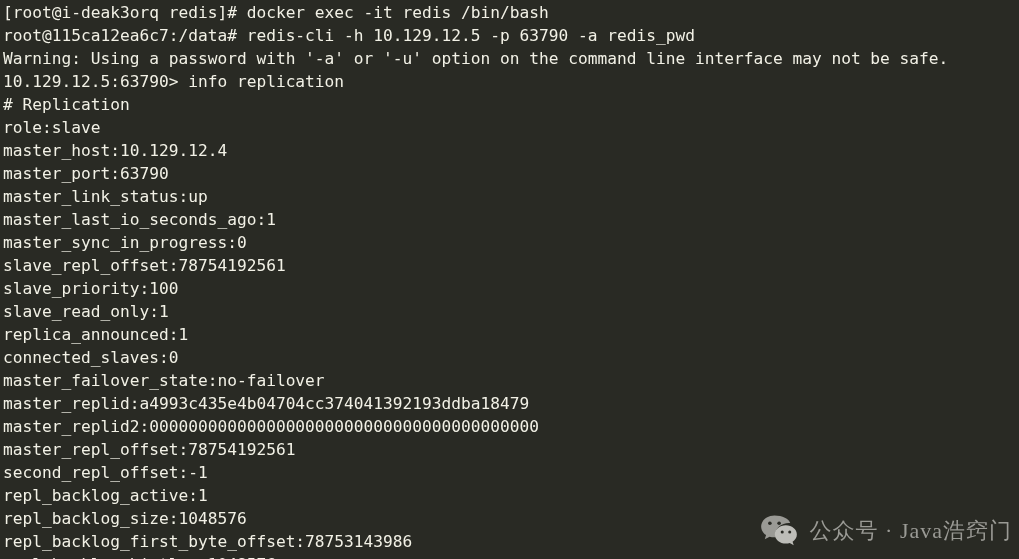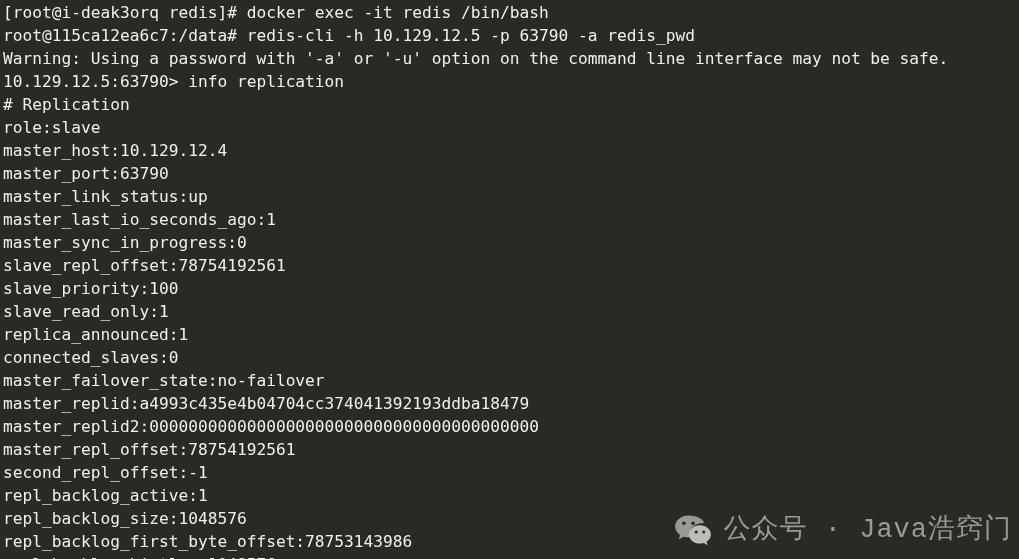--- a/index.html
+++ b/index.html
@@ -48,22 +48,22 @@
     pointer-events: none;
     user-select: none;
   }
   #wechat-icon {
     display: block;
     width: 38px;
     height: 33px;
     flex: none;
   }
   #watermark-text {
-    font-family: Liberation Mono, monospace;
-    font-size: 27px;
+    font-family: Liberation Serif, serif;
+    font-size: 22px;
     line-height: 1;
     color: #9a9a95;
     letter-spacing: 1px;
     white-space: nowrap;
   }
 </style>
 </head>
 <body>
 
 <div id="terminal" style="background: rgb(41, 42, 36);">

